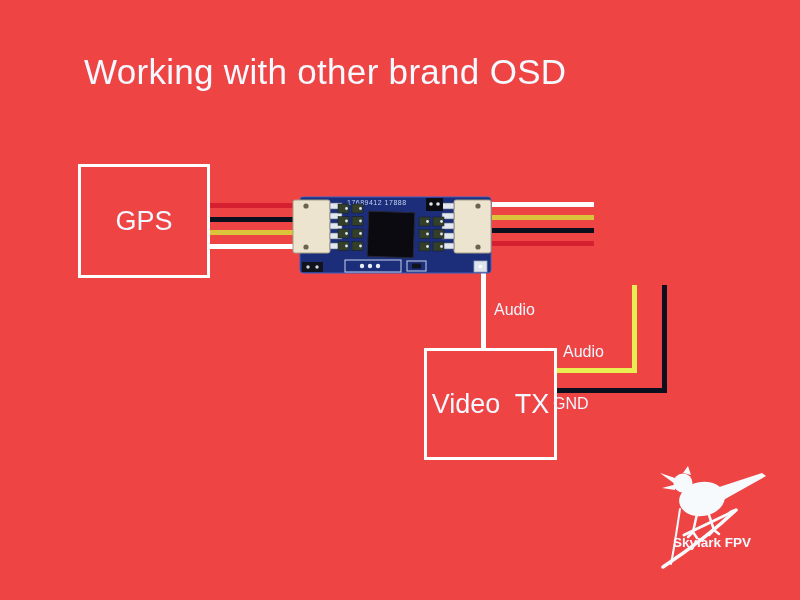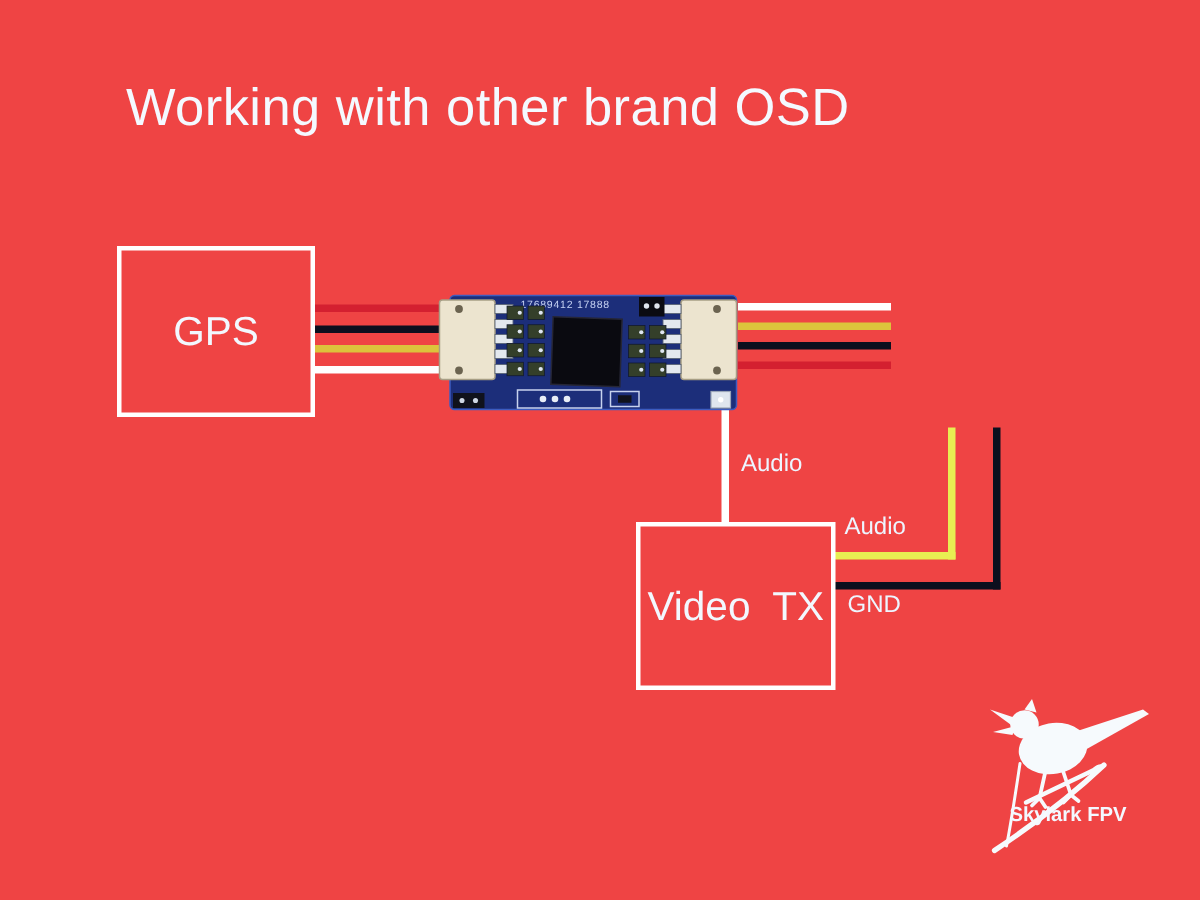--- a/index.html
+++ b/index.html
@@ -54,21 +54,21 @@
   .w-video-h{left:556px;top:368px;width:81px;}
   
   .w-gnd-v{left:662px;top:285px;height:108px;}
   .w-gnd-h{left:556px;top:388px;width:111px;}
 
   .wire-label{
     position:absolute;color:#edf5ff;font-size:16px;white-space:nowrap;
   }
   .lbl-audio{left:494px;top:301px;}
   .lbl-video{left:563px;top:343px;}
-  .lbl-gnd{left:565px;top:395px;text-align:center;}
+  .lbl-gnd{left:553px;top:395px;text-align:center;}
 
   .pcb{position:absolute;left:292px;top:190px;}
   .logo{position:absolute;left:650px;top:463px;}
   svg text{font-family:"Liberation Sans",sans-serif;}
 </style>
 </head>
 <body>
 
 <div class="slide">
 

